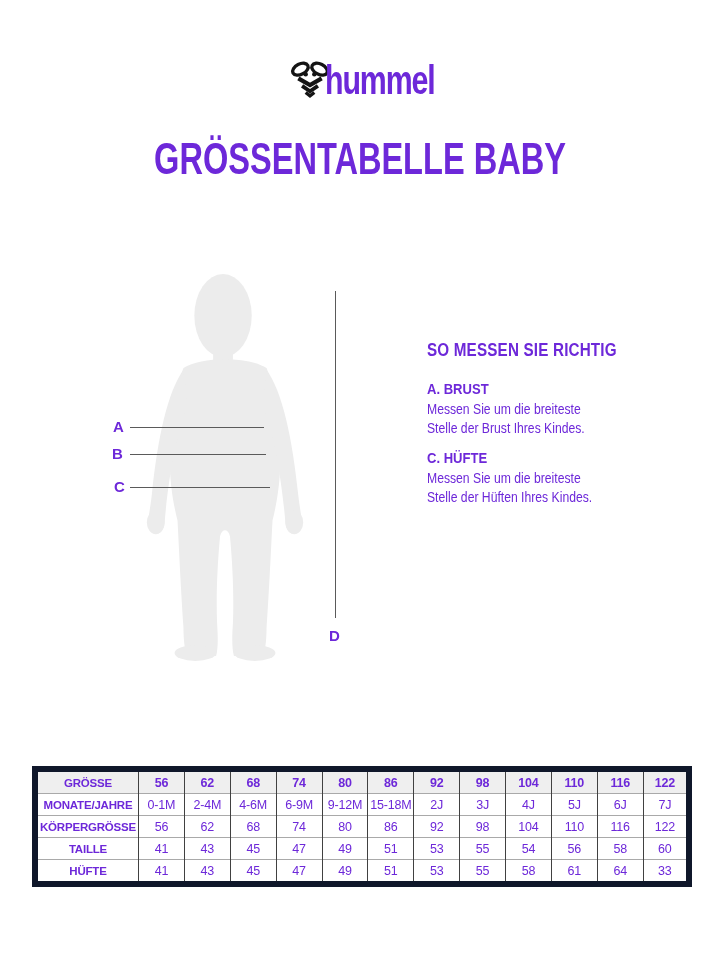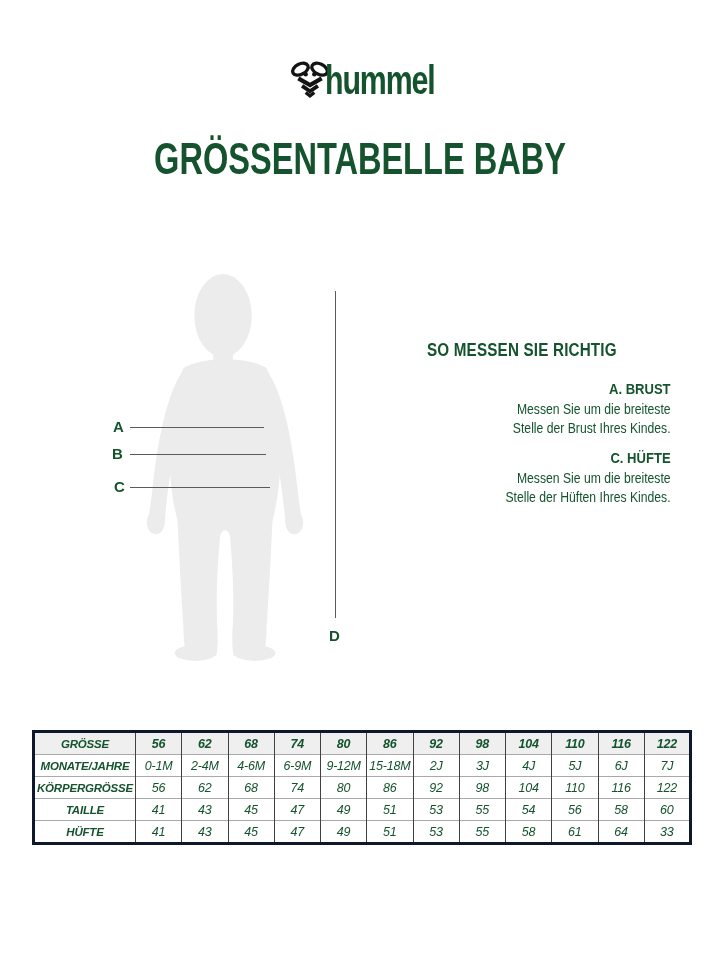--- a/index.html
+++ b/index.html
@@ -1,18 +1,18 @@
 <!DOCTYPE html>
 <html><head>
 <meta charset="utf-8">
 <style>
   html,body { margin:0; padding:0; background:#fff; }
   .page {
     position:relative; width:720px; height:960px; background:#ffffff;
-    font-family:"Liberation Sans", sans-serif; color:#14532d; overflow:hidden;
+    font-family:"Liberation Sans", sans-serif; color:#6d28d9; overflow:hidden;
   }
 
   
   .logo-bee { position:absolute; left:290px; top:60px; width:40px; height:40px; }
   .logo-word {
     position:absolute; left:325px; top:60px; font-size:41px; font-weight:800;
     line-height:40px; letter-spacing:-1.5px; transform:scaleX(.74); transform-origin:0 50%;
   }
 
   
@@ -25,30 +25,29 @@
   
   .silhouette { position:absolute; left:132px; top:270px; width:188px; height:392px; }
   .mline { position:absolute; height:1px; background:#5a5a5a; }
   .mline-d { position:absolute; width:1px; background:#5a5a5a; }
   .mlabel { position:absolute; font-size:15px; font-weight:800; line-height:16px; }
 
   
   .instructions { position:absolute; left:427px; top:340px; width:280px; }
   .cond { transform:scaleX(.87); transform-origin:0 50%; }
   .instr-heading { font-size:17.5px; font-weight:800; letter-spacing:.2px; margin:0 0 19px 0; white-space:nowrap; }
-  .sec { margin-bottom:12px;text-align:right; }
+  .sec { margin-bottom:12px; }
   .sec-title { font-size:15px; font-weight:800; margin-bottom:3px; white-space:nowrap; }
   .sec-line { font-size:14px; line-height:18.5px; white-space:nowrap; }
 
   
   .size-table {
-    position:absolute; left:32px; top:730px; width:660px;
+    position:absolute; left:32px; top:766px; width:660px;
     border-collapse:collapse; table-layout:fixed;
-    border:3px solid #0f172a;
-    font-style:italic;
+    border:6px solid #0f172a;
   }
   .size-table th, .size-table td {
     border-left:1px solid #414141; border-top:1px solid #a9a9a9;
     height:21px; text-align:center; vertical-align:middle; padding:0;
   }
   .size-table th { width:100px; font-size:11.5px; font-weight:700; letter-spacing:-.2px; }
   .size-table td { font-size:12.5px; font-weight:400; letter-spacing:-.2px; }
   .size-table tr.hdr { background:#efefef; }
   .size-table tr.hdr td { font-weight:700; }
 </style>

